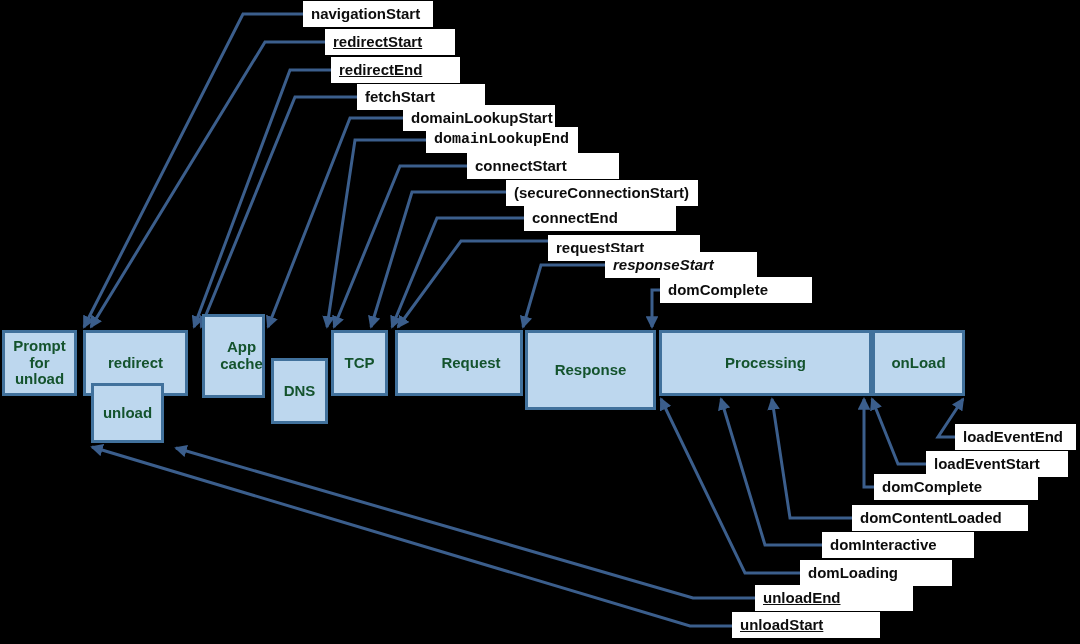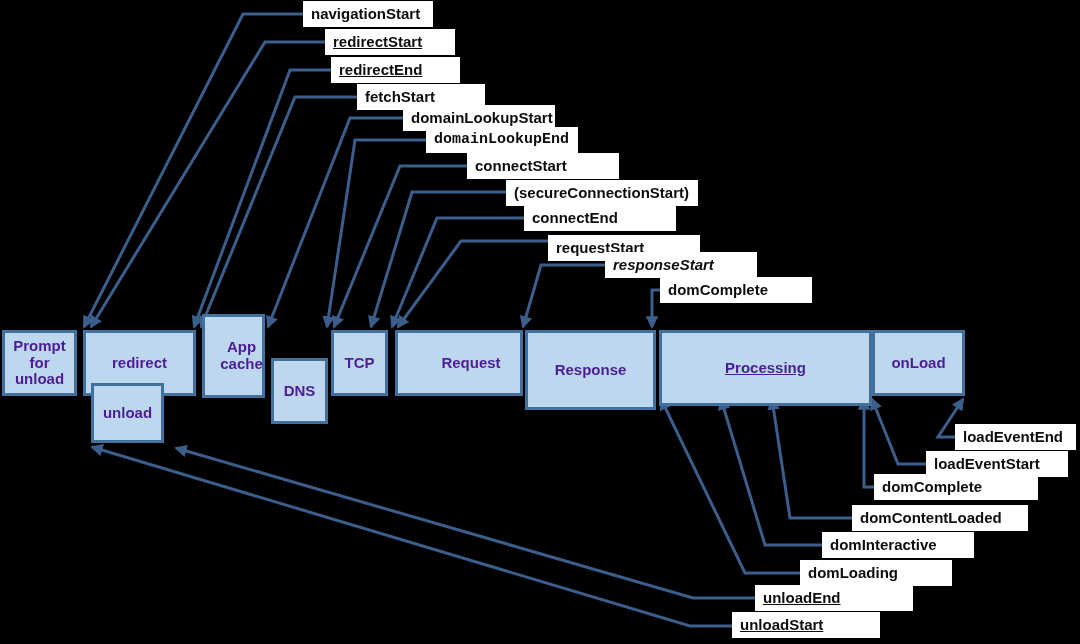--- a/index.html
+++ b/index.html
@@ -28,21 +28,21 @@
   }
   .lbl .txt{display:inline-block;padding:0 8px;}
   .lbl.u .txt{text-decoration:underline;}
 
   
   .phase{
     position:absolute;
     background:#bdd7ee;
     border:3px solid #41719c;
     box-sizing:border-box;
-    color:#4c1d95;
+    color:#14532d;
     font-weight:bold;
     font-size:15px;
     line-height:1.12;
     display:flex;
     align-items:center;
     justify-content:center;
     text-align:center;
     z-index:3;
   }
   .phase.sub{z-index:4;}
@@ -79,39 +79,39 @@
         <path d="M 800 573 L 745 573 L 661 399" fill="none" stroke="#3b5e8c" stroke-width="3" stroke-linejoin="miter" stroke-linecap="butt" marker-end="url(#arrow)"></path>
         <path d="M 755 598 L 693 598 L 176 448" fill="none" stroke="#3b5e8c" stroke-width="3" stroke-linejoin="miter" stroke-linecap="butt" marker-end="url(#arrow)"></path>
         <path d="M 732 626 L 690 626 L 92 447" fill="none" stroke="#3b5e8c" stroke-width="3" stroke-linejoin="miter" stroke-linecap="butt" marker-end="url(#arrow)"></path>
       </g>
   </svg>
 
   <div id="phase-layer">
       <div class="phase" style="left: 2px; top: 330px; width: 75px; height: 66px;">
         <span>Prompt<br>for<br>unload</span>
       </div>
-      <div class="phase" style="left: 83px; top: 330px; width: 113px; height: 66px;">
+      <div class="phase" style="left: 83px; top: 330px; width: 105px; height: 66px;">
         <span>redirect</span>
       </div>
       <div class="phase" style="left: 202px; top: 314px; width: 63px; height: 84px; padding-left: 16px;">
         <span>App<br>cache</span>
       </div>
       <div class="phase" style="left: 271px; top: 330px; width: 57px; height: 66px; margin-top: 28px;">
         <span>DNS</span>
       </div>
       <div class="phase" style="left: 331px; top: 330px; width: 57px; height: 66px;">
         <span>TCP</span>
       </div>
       <div class="phase" style="left: 395px; top: 330px; width: 128px; height: 66px; padding-left: 24px;">
         <span>Request</span>
       </div>
       <div class="phase" style="left: 525px; top: 330px; width: 131px; height: 80px;">
         <span>Response</span>
       </div>
-      <div class="phase" style="left: 659px; top: 330px; width: 213px; height: 76px; text-decoration: underline;">
+      <div class="phase" style="left: 659px; top: 330px; width: 213px; height: 66px;">
         <span>Processing</span>
       </div>
       <div class="phase" style="left: 872px; top: 330px; width: 93px; height: 66px;">
         <span>onLoad</span>
       </div>
       <div class="phase sub" style="left: 91px; top: 383px; width: 73px; height: 60px;">
         <span>unload</span>
       </div>
     </div>
   <div id="label-layer">

